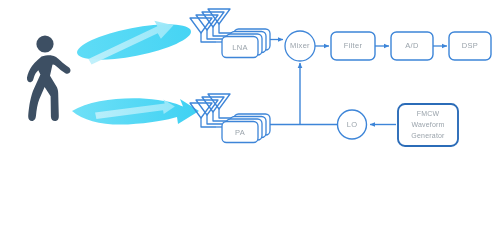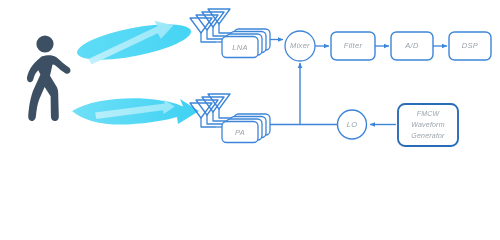--- a/index.html
+++ b/index.html
@@ -2,21 +2,21 @@
 <html><head>
 <meta charset="utf-8">
 <style>
   html,body{margin:0;padding:0;}
   body{
     width:500px;height:176px;
     background:#ffffff;
     font-family:"Liberation Sans", sans-serif;
     overflow:hidden;
   }
-  #stage{position:relative;width:400px;height:176px;font-style:italic;}
+  #stage{position:relative;width:400px;height:176px;}
   #diagram{position:absolute;left:0;top:0;width:500px;height:176px;}
   .blk-label{
     font-size:7.5px;
     fill:#9aa3ab;
     font-family:"Liberation Sans", sans-serif;
     text-anchor:middle;
     dominant-baseline:middle;
     letter-spacing:.3px;
   }
   .blk-label-sm{

